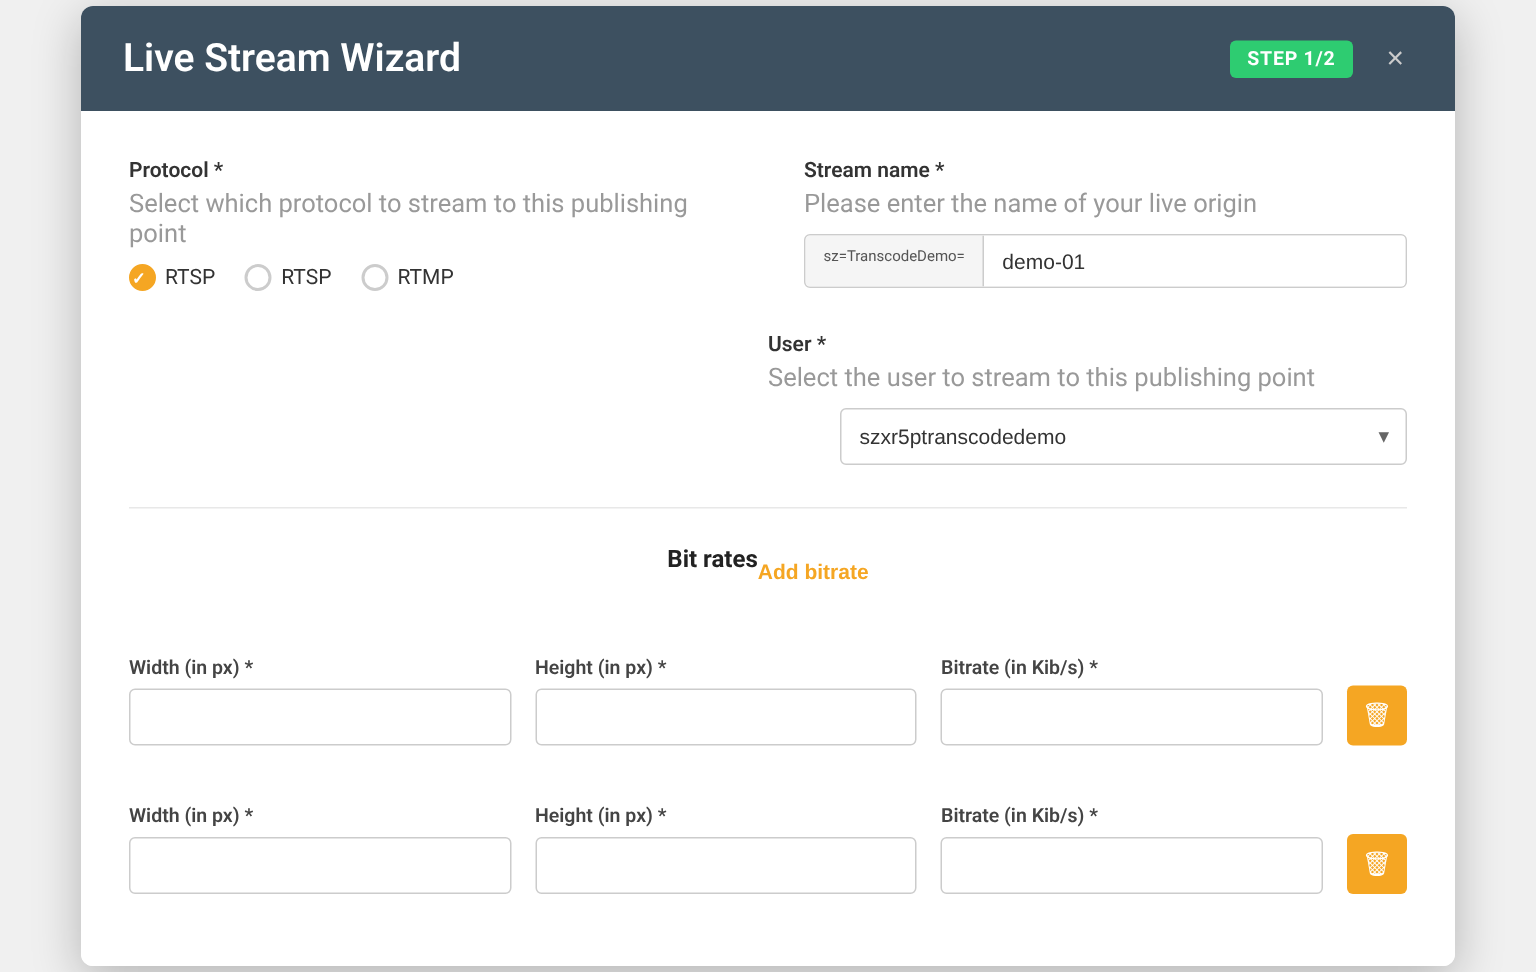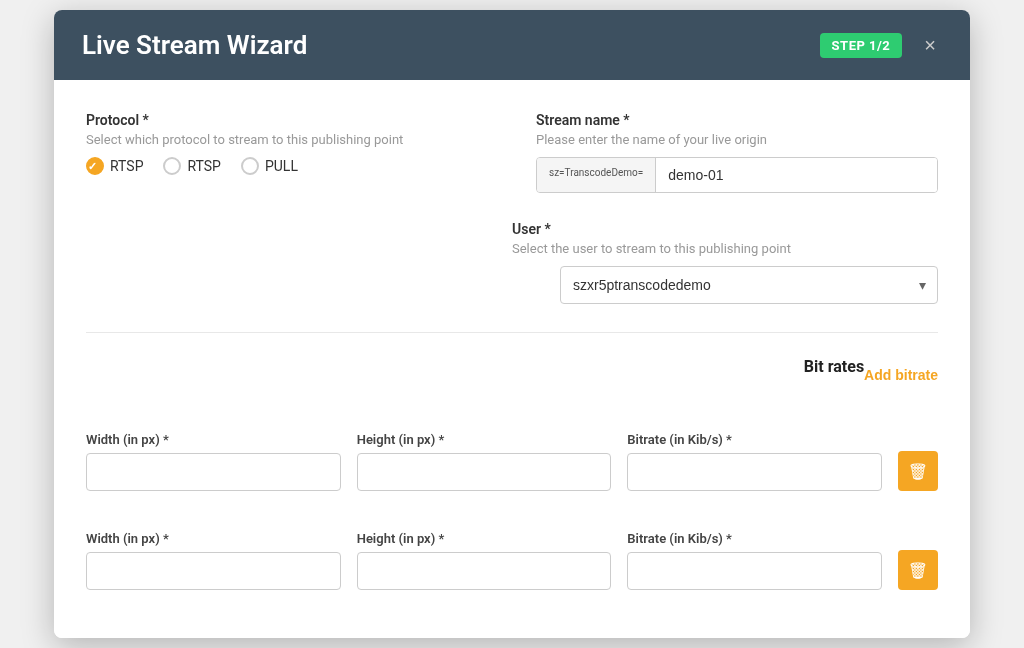--- a/index.html
+++ b/index.html
@@ -65,21 +65,21 @@
     .form-col {
       flex: 1;
     }
     .field-label {
       font-size: 14px;
       font-weight: 600;
       color: #333;
       margin-bottom: 4px;
     }
     .field-hint {
-      font-size: 13px;
+      font-size: 17px;
       color: #999;
       margin-bottom: 10px;
     }
     .radio-group {
       display: flex;
       align-items: center;
       gap: 20px;
       margin-top: 8px;
     }
     .radio-option {
@@ -167,21 +167,21 @@
       font-weight: 700;
       color: #222;
       margin-bottom: 16px;
     }
     .bitrates-section {
       border-top: 1px solid #e8e8e8;
       padding-top: 24px;
     }
     .bitrates-title-row {
       display: flex;
-      justify-content: flex-end;
+      justify-content: center;
       align-items: center;
       margin-bottom: 12px;
     }
     .add-bitrate-btn {
       background: none;
       border: none;
       color: #f5a623;
       font-size: 14px;
       font-weight: 600;
       cursor: pointer;
@@ -257,21 +257,21 @@
             <span>RTSP</span>
           </label>
 
           <label class="radio-option">
             <div class="radio-circle"></div>
             <span>RTSP</span>
           </label>
 
           <label class="radio-option">
             <div class="radio-circle"></div>
-            <span>PULL</span>
+            <span>RTMP</span>
           </label>
         </div>
       </div>
 
       <div class="form-col">
         <div class="field-label">Stream name *</div>
         <div class="field-hint">Please enter the name of your live origin</div>
         <div class="stream-name-input-wrapper">
           <span class="stream-prefix">sz=TranscodeDemo=</span>
           <input class="stream-name-input" type="text" value="demo-01" style="">

